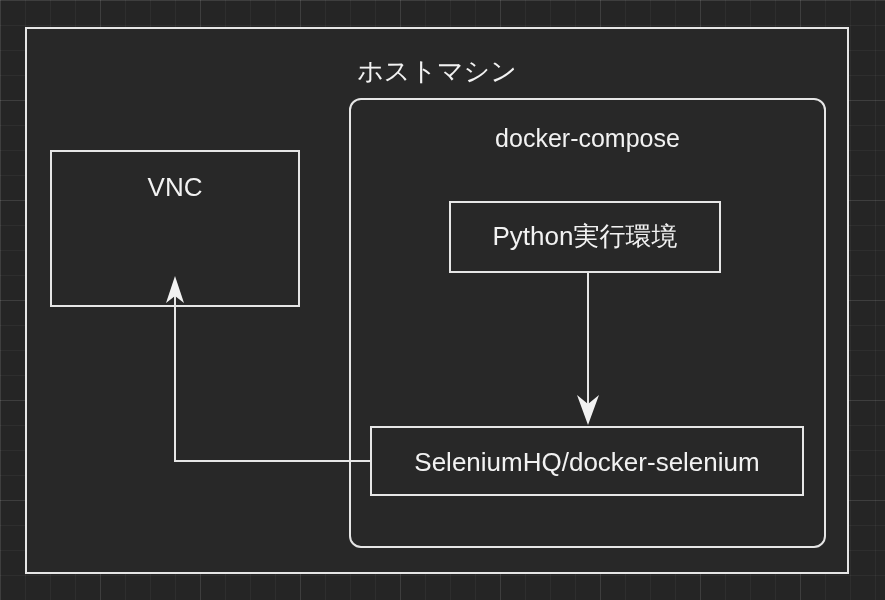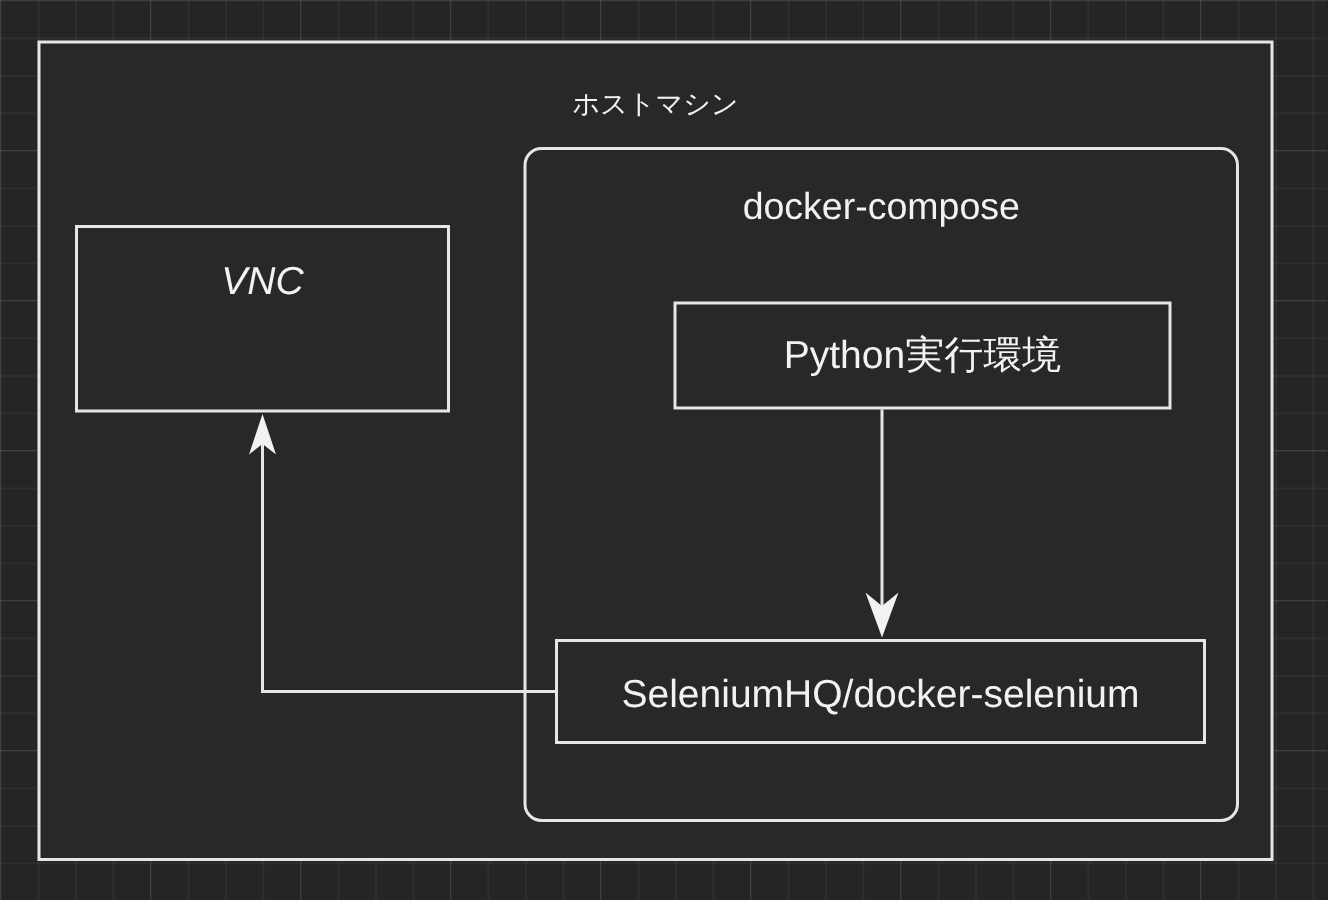--- a/index.html
+++ b/index.html
@@ -42,54 +42,54 @@
 
   
   #host-machine {
     left: 25px;
     top: 27px;
     width: 824px;
     height: 547px;
   }
   #host-machine-label {
     top: 31px;
-    font-size: 18px;
+    font-size: 26px;
+    font-family: Liberation Mono, monospace;
   }
 
   
   #docker-compose {
     left: 349px;
     top: 98px;
     width: 477px;
     height: 450px;
     border-radius: 12px;
   }
   #docker-compose-label {
     top: 26px;
     font-size: 25px;
   }
 
   
   #vnc-box {
     left: 50px;
     top: 150px;
     width: 250px;
-    height: 125px;
-    font-style: italic;
+    height: 157px;
   }
   #vnc-label {
     top: 22px;
     font-size: 26px;
   }
 
   
   #python-box {
     left: 449px;
     top: 201px;
-    width: 332px;
+    width: 272px;
     height: 72px;
   }
   #python-label {
     top: 20px;
     font-size: 26px;
   }
 
   
   #selenium-box {
     left: 370px;

